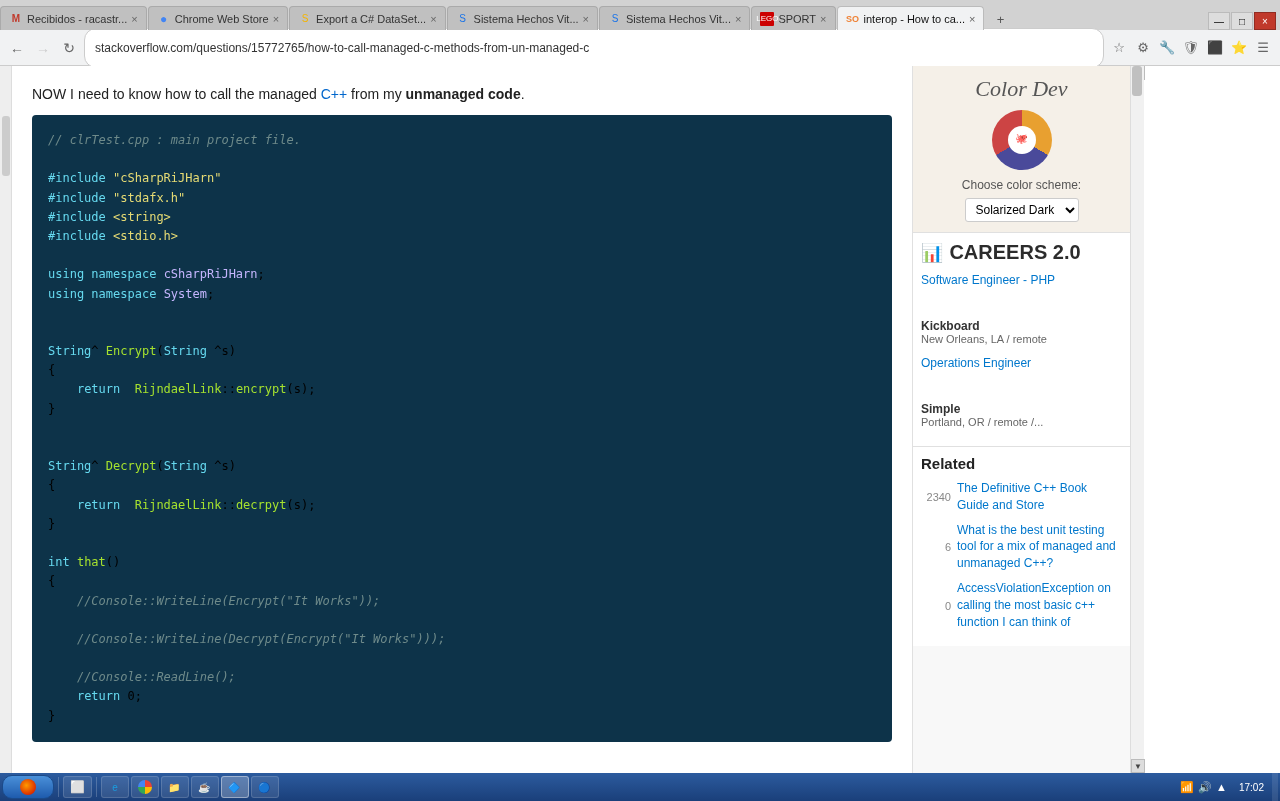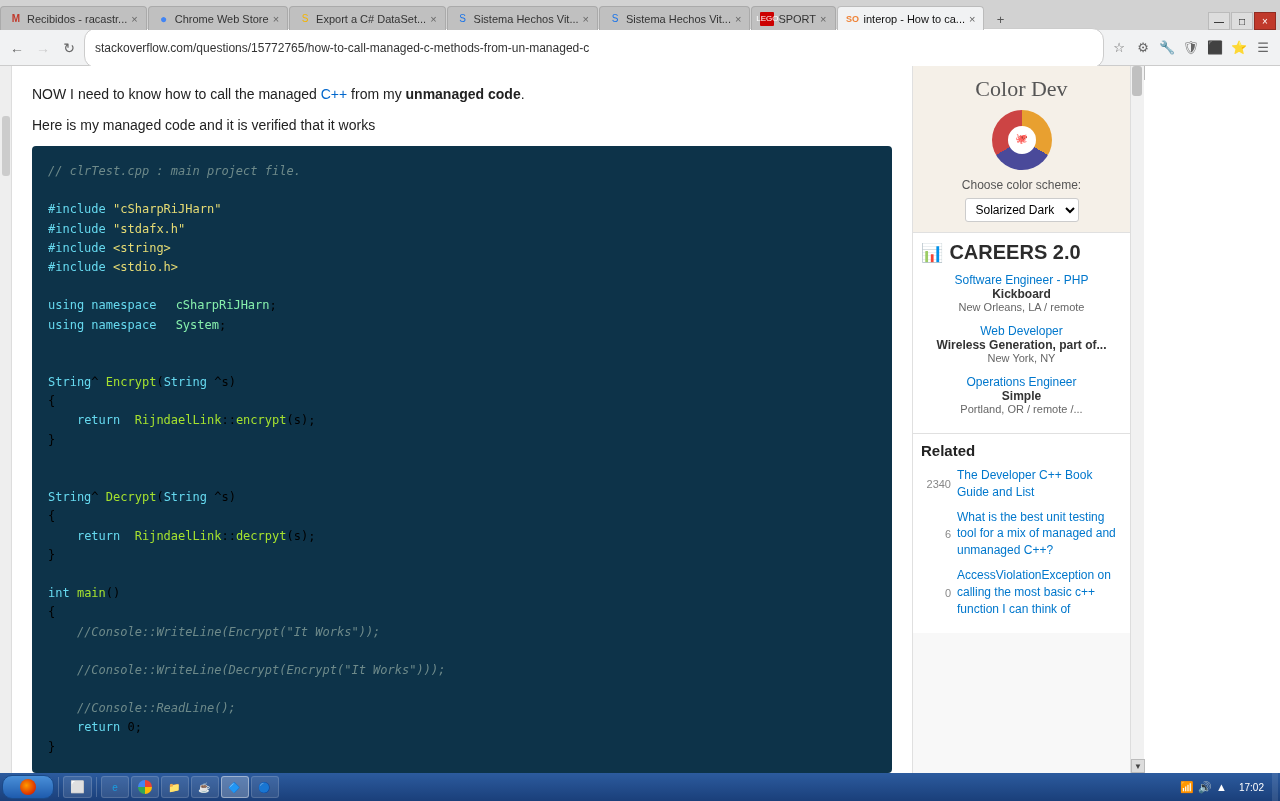--- a/index.html
+++ b/index.html
@@ -140,21 +140,21 @@
       font-family: 'Courier New', monospace;
       font-size: 12px;
       line-height: 1.6;
       overflow: auto;
     }
     .code-block .kw { color: #66d9ef; }
     .code-block .fn { color: #a6e22e; }
     .code-block .type { color: #66d9ef; }
     .code-block .comment { color: #6e8a8a; font-style: italic; }
     .code-block .include { color: #e6db74; }
-    .code-block .ns { color: #86efac; margin-left: 12px; }
+    .code-block .ns { color: #c4b5fd; }
 
     
     .right-sidebar {
       width: 218px;
       background: #f8f8f8;
       border-left: 1px solid #e0e0e0;
       overflow-y: auto;
       flex-shrink: 0;
     }
 
@@ -163,20 +163,21 @@
       background: #f5f0e8;
       padding: 10px;
       border-bottom: 1px solid #e0e0e0;
       text-align: center;
     }
     .colordev-title {
       font-family: Georgia, serif;
       font-size: 22px;
       color: #555;
       margin-bottom: 8px;
+      font-style: italic;
     }
     .colordev-logo {
       width: 60px; height: 60px;
       border-radius: 50%;
       background: conic-gradient(#e8a030 0deg 120deg, #4a4a9a 120deg 240deg, #cc4444 240deg 360deg);
       margin: 0 auto 8px auto;
       position: relative;
       overflow: hidden;
     }
     .colordev-logo-inner {
@@ -217,31 +218,31 @@
       color: #e87722;
       font-size: 18px;
     }
     .careers-title {
       font-size: 20px;
       font-weight: bold;
       color: #2c2c2c;
     }
     .job-item {
       margin-bottom: 10px;
-      text-align: center;
     }
     .job-title {
       color: #0077cc;
       font-size: 12px;
       text-decoration: none;
     }
     .job-company {
       font-size: 12px;
       color: #333;
       font-weight: bold;
+      margin-top: 32px;
     }
     .job-location {
       font-size: 11px;
       color: #666;
     }
 
     
     .related-section {
       padding: 8px;
       background: white;
@@ -450,23 +451,20 @@
   <div style="width:12px; background:#eee; border-right:1px solid #ddd; flex-shrink:0; position:relative;">
     <div style="position:absolute;top:0;left:0;right:0;height:100%;display:flex;flex-direction:column;align-items:center;padding-top:50px;">
       <div style="width:8px;height:60px;background:#ccc;border-radius:3px;"></div>
     </div>
   </div>
 
   <div class="main-content">
     <p class="intro-text">
       <span>NOW I need to know how to call the managed <a>C++</a> from my <strong>unmanaged code</strong>.</span>
     </p>
-    <p class="intro-text">
-      <span>Here is my managed code and it is verified that it works</span>
-    </p>
 
     <div class="code-block">
       <pre><span class="comment">// clrTest.cpp : main project file.</span>
 
 <span class="kw">#include</span> <span class="include">"cSharpRiJHarn"</span>
 <span class="kw">#include</span> <span class="include">"stdafx.h"</span>
 <span class="kw">#include</span> <span class="include">&lt;string&gt;</span>
 <span class="kw">#include</span> <span class="include">&lt;stdio.h&gt;</span>
 
 <span class="kw">using</span> <span class="kw">namespace</span> <span class="ns">cSharpRiJHarn</span>;
@@ -477,21 +475,21 @@
 {
     <span class="kw">return</span>  <span class="fn">RijndaelLink</span>::<span class="fn">encrypt</span>(s);
 }
 
 
 <span class="type">String</span>^ <span class="fn">Decrypt</span>(<span class="type">String</span> ^s)
 {
     <span class="kw">return</span>  <span class="fn">RijndaelLink</span>::<span class="fn">decrpyt</span>(s);
 }
 
-<span class="kw">int</span> <span class="fn">main</span>()
+<span class="kw">int</span> <span class="fn">that</span>()
 {
     <span class="comment">//Console::WriteLine(Encrypt("It Works"));</span>
 
     <span class="comment">//Console::WriteLine(Decrypt(Encrypt("It Works")));</span>
 
     <span class="comment">//Console::ReadLine();</span>
     <span class="kw">return</span> 0;
 }</pre>
     </div>
 
@@ -523,39 +521,34 @@
         <span class="careers-icon">📊</span>
         <span class="careers-title">CAREERS 2.0</span>
       </div>
 
       <div class="job-item">
         <div><a class="job-title" href="#">Software Engineer - PHP</a></div>
         <div class="job-company">Kickboard</div>
         <div class="job-location">New Orleans, LA / remote</div>
       </div>
 
-      <div class="job-item">
-        <div><a class="job-title" href="#">Web Developer</a></div>
-        <div class="job-company">Wireless Generation, part of...</div>
-        <div class="job-location">New York, NY</div>
-      </div>
 
       <div class="job-item">
         <div><a class="job-title" href="#">Operations Engineer</a></div>
         <div class="job-company">Simple</div>
         <div class="job-location">Portland, OR / remote /...</div>
       </div>
     </div>
 
     <div class="related-section">
       <div class="related-title">Related</div>
 
       <div class="related-item">
         <span class="related-count">2340</span>
-        <a class="related-link" href="#">The Developer C++ Book Guide and List</a>
+        <a class="related-link" href="#">The Definitive C++ Book Guide and Store</a>
       </div>
 
       <div class="related-item">
         <span class="related-count">6</span>
         <a class="related-link" href="#">What is the best unit testing tool for a mix of managed and unmanaged C++?</a>
       </div>
 
       <div class="related-item">
         <span class="related-count">0</span>
         <a class="related-link" href="#">AccessViolationException on calling the most basic c++ function I can think of</a>

